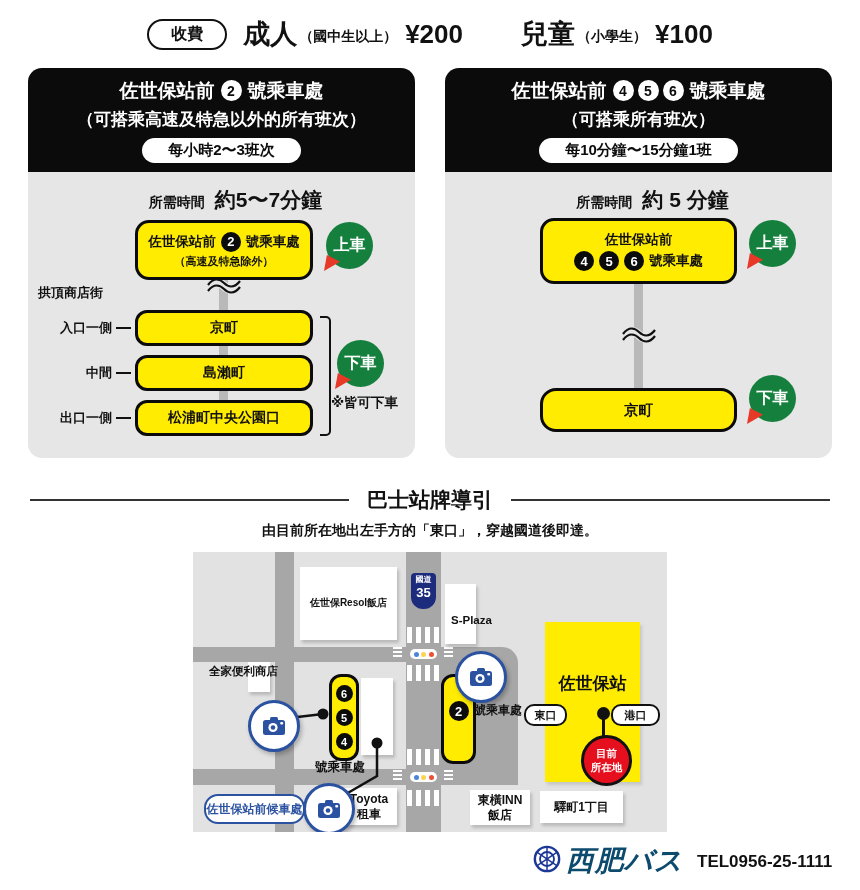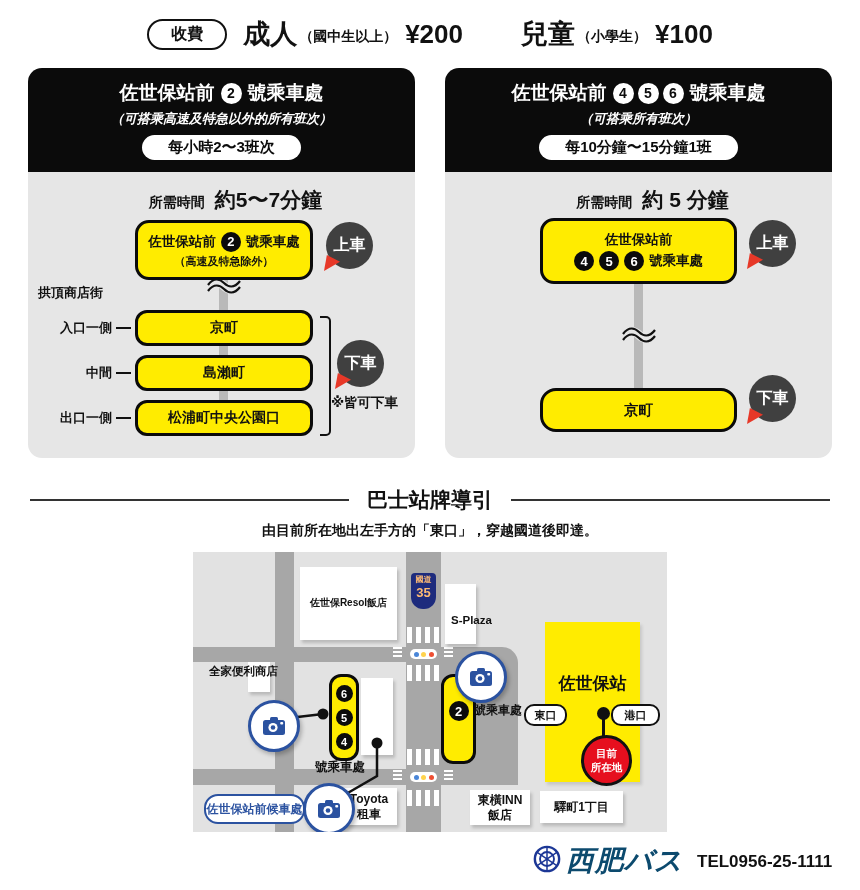--- a/index.html
+++ b/index.html
@@ -18,38 +18,38 @@
 
   
   .panel{position:absolute;top:68px;width:387px;}
   .panel--left{left:28px;} .panel--right{left:445px;}
   .panel-header{background:#0b0b0b;color:#fff;border-radius:14px 14px 0 0;height:104px;
     display:flex;flex-direction:column;align-items:center;justify-content:center;gap:4px;}
   .panel-title{font-size:19px;font-weight:800;display:flex;align-items:center;gap:6px;}
   .numline{display:flex;gap:4px;align-items:center;}
   .num-w{width:21px;height:21px;border-radius:50%;background:#fff;color:#0b0b0b;font-size:14px;font-weight:900;
     display:inline-flex;align-items:center;justify-content:center;}
-  .panel-subtitle{font-size:13px;font-weight:700;font-style:italic;}
+  .panel-subtitle{font-size:17px;font-weight:700;}
   .freq-pill{background:#fff;color:#0b0b0b;border-radius:14px;font-size:15px;font-weight:800;padding:3px 26px;margin-top:3px;}
   .panel-body{position:relative;background:#e6e6e6;height:286px;border-radius:0 0 14px 14px;}
   .time-row{position:absolute;top:14px;left:0;width:100%;display:flex;justify-content:center;align-items:baseline;gap:10px;}
   .time-label{font-size:14px;font-weight:800;margin-left:28px;}
   .time-value{font-size:21px;font-weight:900;}
 
   .vline{position:absolute;width:9px;background:#b9b9b9;z-index:1;}
   .wavy{position:absolute;z-index:2;}
 
   .board-box{position:absolute;background:#ffec00;border:3px solid #0b0b0b;border-radius:14px;z-index:2;
     display:flex;flex-direction:column;align-items:center;justify-content:center;gap:2px;}
   .board-line{display:flex;align-items:center;gap:5px;font-size:13.5px;font-weight:900;}
   .board-note{font-size:11px;font-weight:800;}
   .num-b{width:20px;height:20px;border-radius:50%;background:#0b0b0b;color:#fff;font-size:13px;font-weight:900;
     display:inline-flex;align-items:center;justify-content:center;}
 
-  .bubble{position:absolute;width:47px;height:47px;background:#404040;border-radius:50%;color:#fff;
+  .bubble{position:absolute;width:47px;height:47px;background:#15803d;border-radius:50%;color:#fff;
     font-size:16px;font-weight:900;display:flex;align-items:center;justify-content:center;z-index:3;}
   .bubble::after{content:"";position:absolute;left:-2px;bottom:-2px;width:16px;height:16px;background:#e73828;
     clip-path:polygon(0 100%,18% 0,100% 42%);}
 
   .arcade-label{position:absolute;font-size:13px;font-weight:800;z-index:2;}
   .stop-row{position:absolute;left:0;display:flex;align-items:center;z-index:2;}
   .stop-pos{width:84px;text-align:right;font-size:13px;font-weight:800;}
   .stop-dash{width:15px;height:2.5px;background:#111;margin:0 4px;}
   .stop-box{width:172px;height:30px;background:#ffec00;border:3px solid #0b0b0b;border-radius:12px;
     display:flex;align-items:center;justify-content:center;font-size:14px;font-weight:900;}
@@ -72,21 +72,21 @@
   .stripe{width:4.5px;height:16px;background:#fff;}
   .tlight{position:absolute;width:27px;height:10px;background:#fff;border-radius:5px;display:flex;align-items:center;justify-content:center;gap:2.5px;z-index:1;}
   .tdot{width:5px;height:5px;border-radius:50%;}
   .tdot--b{background:#4a86d8;} .tdot--y{background:#ffd34d;} .tdot--r{background:#ee4f33;}
   .tbars{position:absolute;display:flex;flex-direction:column;gap:2px;z-index:1;}
   .tbar{width:9px;height:2px;background:#fff;}
   .bldg{position:absolute;background:#fff;box-shadow:2px 3px 3px rgba(0,0,0,0.18);z-index:1;}
   .bldg-label{display:flex;align-items:center;justify-content:center;width:100%;height:100%;
     font-size:12px;font-weight:800;white-space:nowrap;text-align:center;line-height:1.25;}
   .map-text{position:absolute;font-size:11.5px;font-weight:800;white-space:nowrap;z-index:2;}
-  .route-badge{position:absolute;left:218px;top:21px;width:25px;height:36px;background:#1d2b7d;color:#fdba74;
+  .route-badge{position:absolute;left:218px;top:21px;width:25px;height:36px;background:#1d2b7d;color:#ffffff;
     border-radius:4px 4px 12px 12px;display:flex;flex-direction:column;align-items:center;z-index:2;}
   .rb-top{font-size:8px;font-weight:700;margin-top:1px;}
   .rb-num{font-size:13px;font-weight:900;}
   .stop-pill{position:absolute;background:#ffec00;border:3px solid #0b0b0b;border-radius:12px;z-index:2;
     display:flex;flex-direction:column;align-items:center;}
   .mnum{width:17px;height:17px;border-radius:50%;background:#0b0b0b;color:#fff;font-size:11px;font-weight:900;
     display:inline-flex;align-items:center;justify-content:center;flex:none;}
   .station{position:absolute;left:352px;top:70px;width:95px;height:160px;background:#ffec00;z-index:1;
     box-shadow:2px 3px 3px rgba(0,0,0,0.12);}
   .station-name{position:absolute;top:50px;left:0;width:100%;text-align:center;font-size:17px;font-weight:900;}

